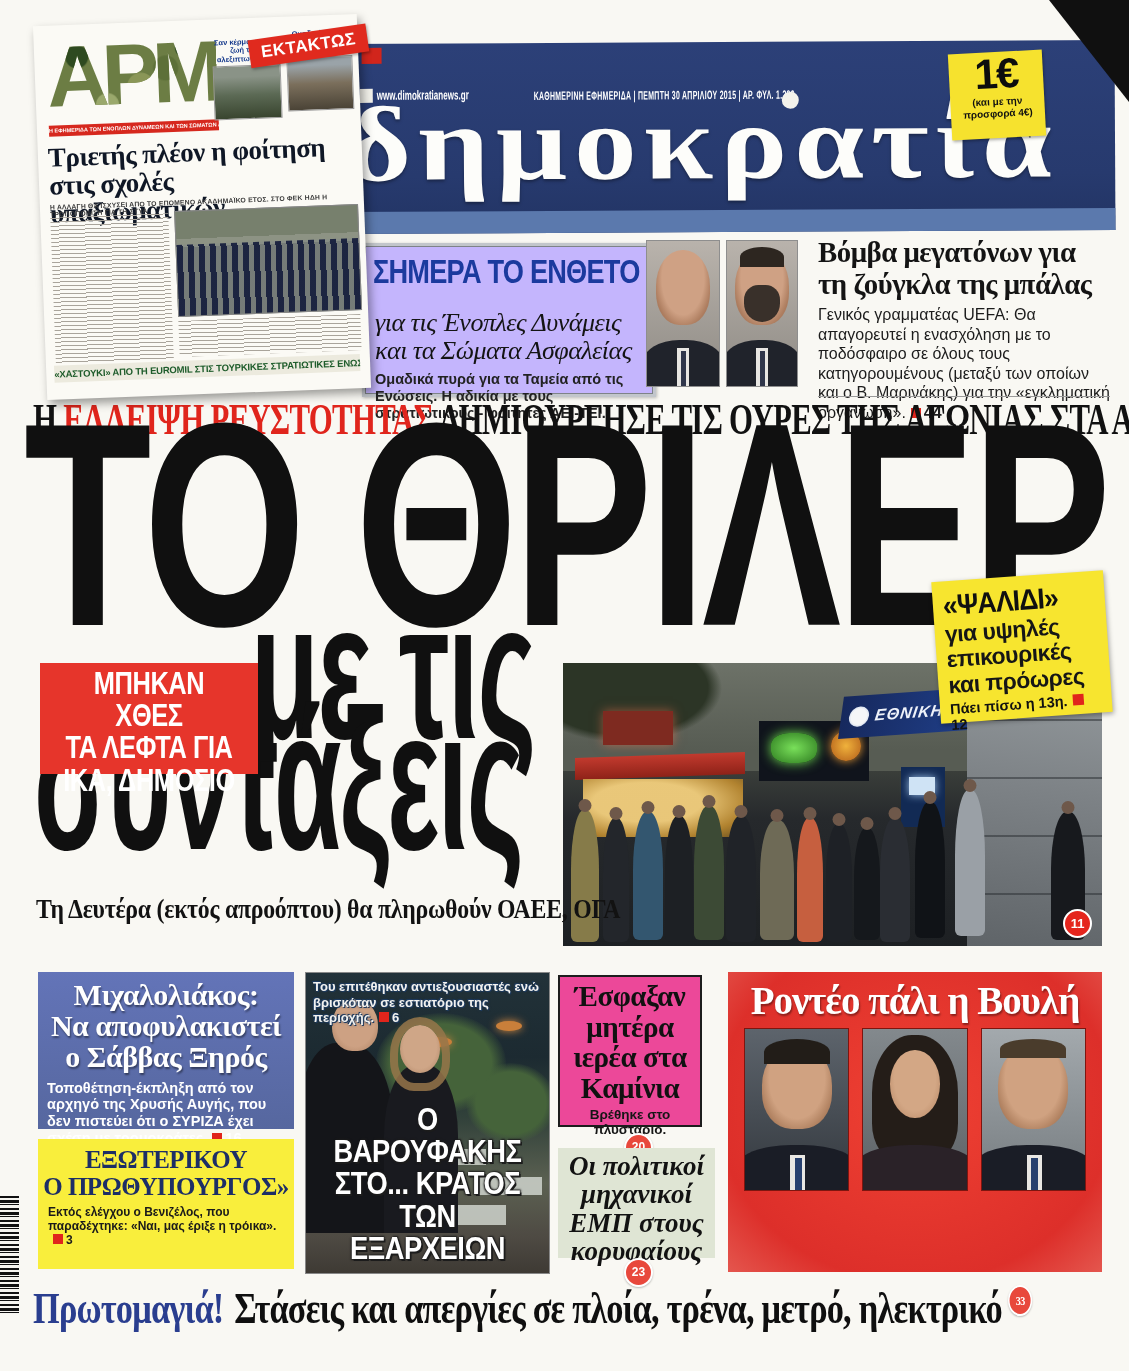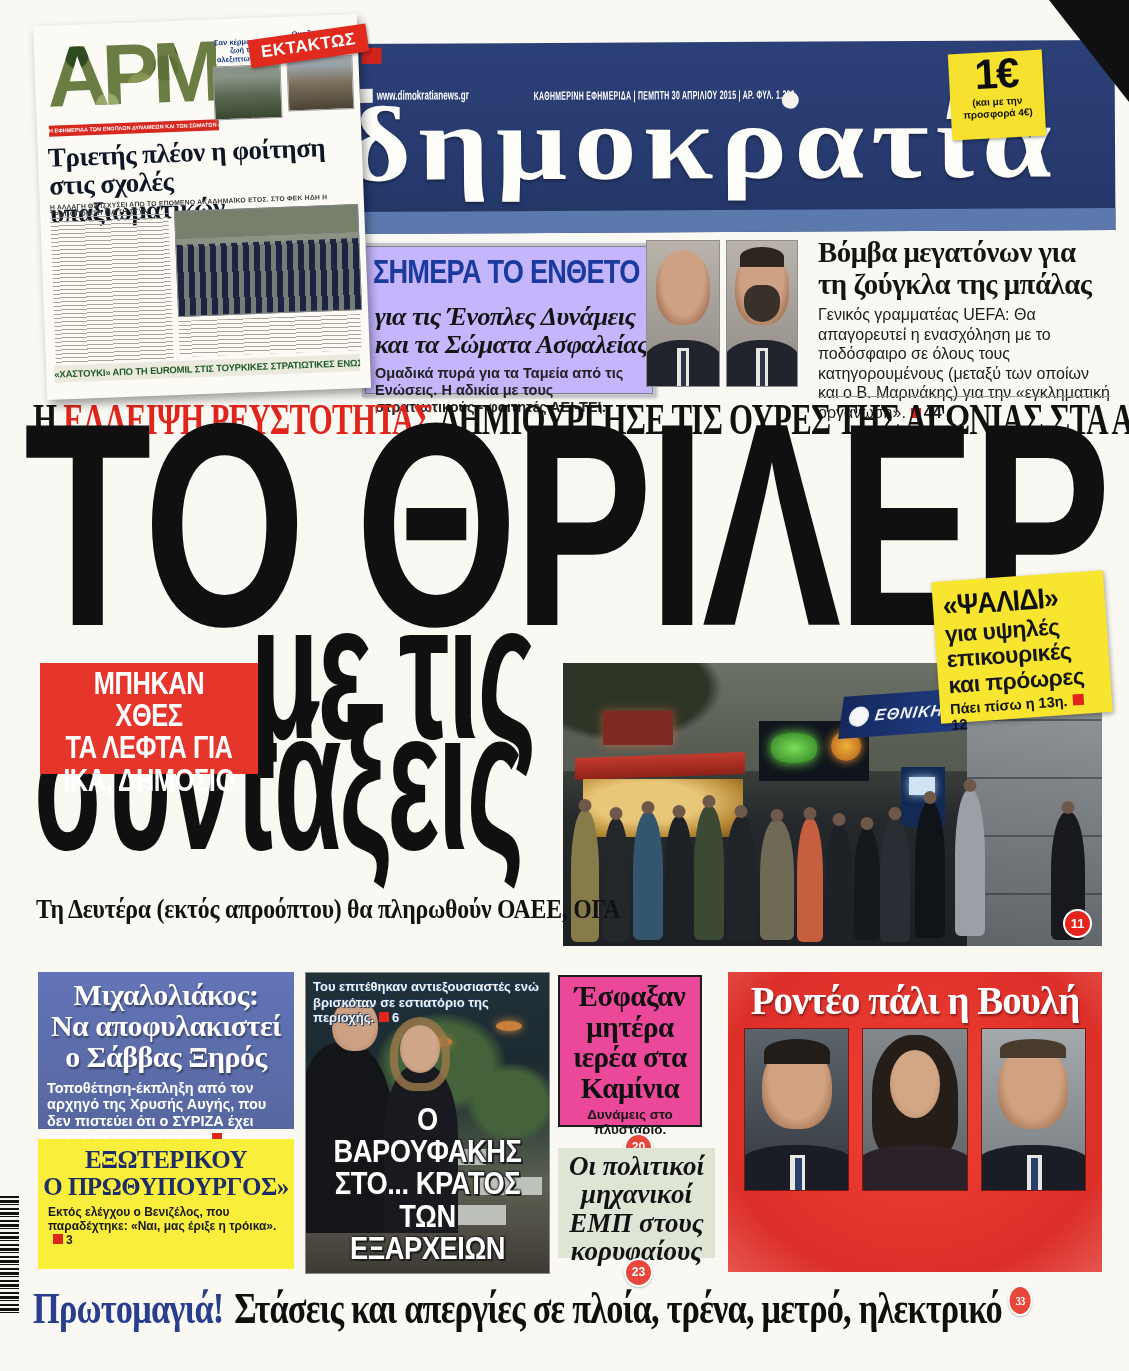--- a/index.html
+++ b/index.html
@@ -58,21 +58,21 @@
   .cadets-rows{left:0;top:32%;width:100%;height:68%;
           background:repeating-linear-gradient(90deg,rgba(24,32,62,.95) 0 6px,rgba(120,128,140,.25) 6px 11px);}
   .inset-footer{left:8px;top:340px;width:306px;height:17px;background:#eceade;color:#1e5c2b;
                 font-size:9.5px;font-weight:bold;text-align:center;line-height:17px;white-space:nowrap;overflow:hidden;letter-spacing:-.2px;}
 
   
   .ektheto{left:362px;top:243px;width:288px;height:148px;background:#c4b5fd;
            border:3px solid #c2c6cb;box-shadow:inset 0 0 0 1px #7e8388,1px 1px 3px rgba(0,0,0,.25);text-align:left;}
   .ek-title{margin:6px 0 0 8px;color:#1b3a9e;font-weight:bold;font-size:34px;letter-spacing:-1px;
             transform:scaleX(.8);transform-origin:left;white-space:nowrap;}
-  .ek-sub{margin:12px 0 0 10px;font-family:"Liberation Serif",serif;font-style:italic;font-weight:bold;
+  .ek-sub{margin:18px 0 0 10px;font-family:"Liberation Serif",serif;font-style:italic;font-weight:normal;
           font-size:26px;line-height:1.06;color:#141414;letter-spacing:-.5px;}
   .ek-body{margin:7px 10px 0 10px;font-size:14.5px;font-weight:bold;color:#222;line-height:1.18;}
 
   
   .portrait-frame{width:72px;height:145px;border:1px solid #8e8e8e;background:linear-gradient(180deg,#b9b3ac,#8e8a84);overflow:hidden;}
   .pf-head{position:absolute;left:12%;top:6%;width:76%;height:52%;border-radius:48% 48% 42% 42%;
            background:radial-gradient(ellipse at 50% 38%,#cfa184 0 55%,#ad7d5f 75%,#96684d);}
   .pf-suit{position:absolute;left:-6%;bottom:-2%;width:112%;height:34%;border-radius:45% 45% 0 0;background:#20232b;}
   .pf-shirt{position:absolute;left:42%;bottom:0;width:16%;height:26%;background:#e8e6e2;}
   .pf-tie{position:absolute;left:47%;bottom:0;width:7%;height:24%;background:#30364a;}
@@ -393,21 +393,21 @@
     </div>
   </div>
 
   <div class="pos kaminia">
     <div class="km-title">
       <div>Έσφαξαν</div>
       <div>μητέρα</div>
       <div>ιερέα στα</div>
       <div>Καμίνια</div>
     </div>
-    <div class="km-sub">Δυνάμεις στο πλυσταριό.</div>
+    <div class="km-sub">Βρέθηκε στο πλυσταριό.</div>
   </div>
   <div class="pos badge" style="left:624px;top:1133px;">20</div>
 
   <div class="pos emp">
     <div class="emp-title">
       <div>Οι πολιτικοί</div>
       <div>μηχανικοί</div>
       <div>ΕΜΠ στους</div>
       <div>κορυφαίους</div>
     </div>

